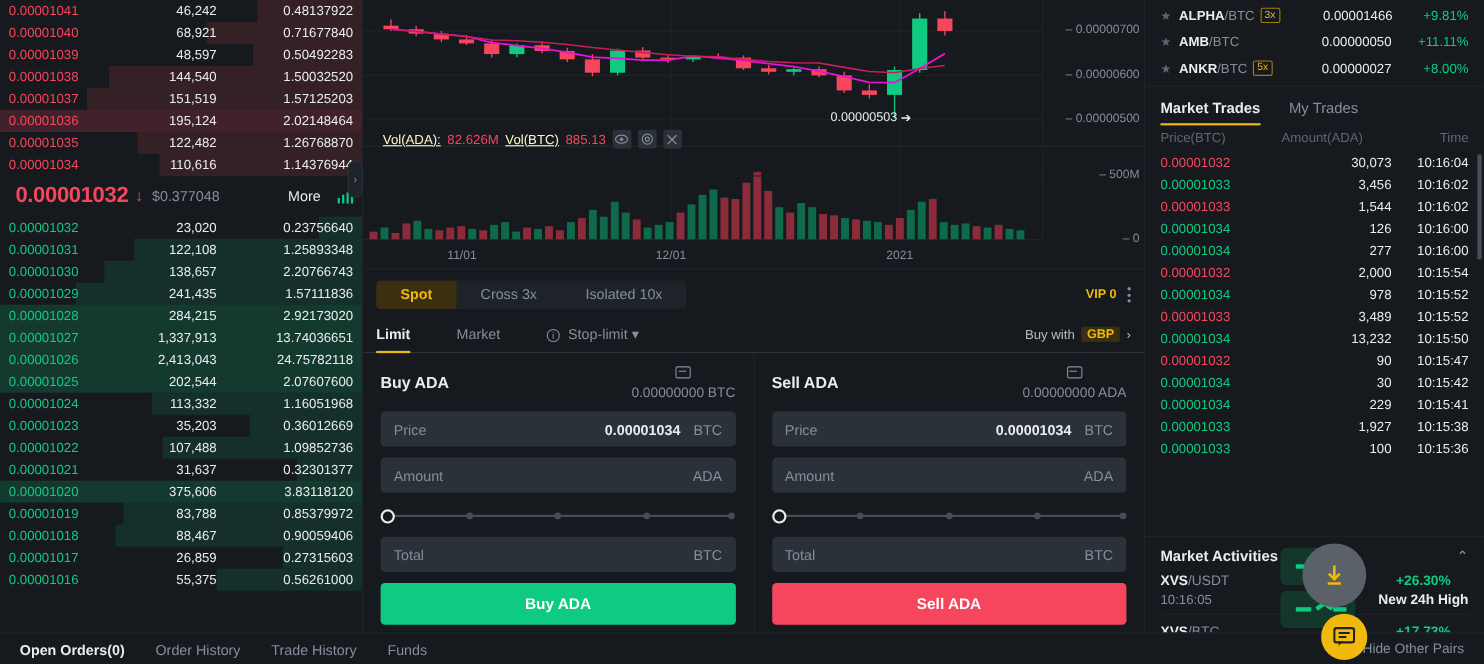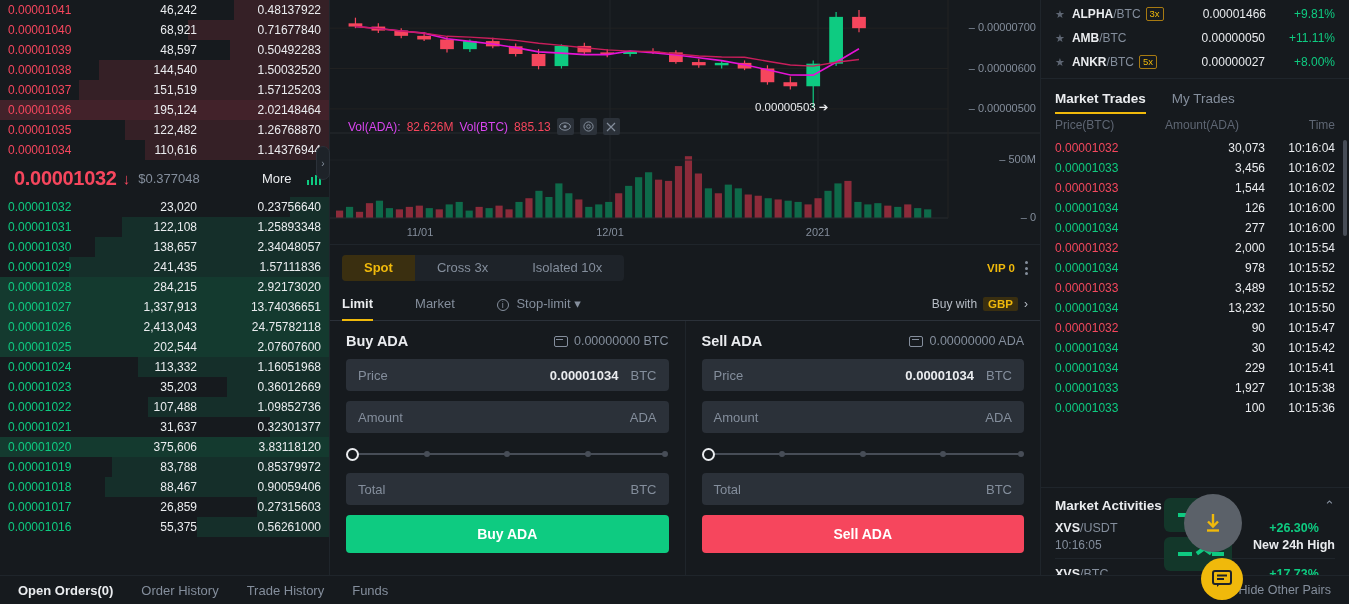--- a/index.html
+++ b/index.html
@@ -64,21 +64,21 @@
             background:#161a1e; position:relative; }
 
   .chart-wrap { height:245px; position:relative; overflow:hidden;
                 border-bottom:1px solid #1f252b; }
   .chart-svg { position:absolute; inset:0; }
 
   .vol-legend {
     position:absolute; left:18px; top:118px; display:flex; align-items:center;
     gap:6px; font-size:12px; z-index:6;
   }
-  .vol-legend .lbl { color:#d946ef; }
+  .vol-legend .lbl { color:#fef9c3;text-decoration:underline; }
   .vol-legend .v-red { color:#f6465d; }
   .ic-btn { width:17px; height:17px; background:#2b3139; border-radius:2px;
             display:flex; align-items:center; justify-content:center;
             color:#848e9c; cursor:pointer; }
 
   .price-axis { position:absolute; right:4px; top:0; width:96px; height:218px;
                 z-index:5; pointer-events:none; }
   .price-axis div { position:absolute; right:0; color:#848e9c; font-size:11px;
                     white-space:nowrap; }
   .price-axis div::before { content:"– "; color:#848e9c; }
@@ -113,21 +113,21 @@
      align-items:center; gap:6px; cursor:pointer; }
   .buywith .cur { background:#3a2f10; color:#f0b90b; font-weight:700; padding:1px 5px;
      border-radius:2px; font-size:11.5px;}
 
   .panes { display:flex; flex:1; }
   .pane { flex:1; padding:12px 16px 0 16px; }
   .pane.left { border-right:1px solid #1f252b; }
   .pane-head { display:flex; align-items:center; margin-bottom:10px; }
   .pane-head .t { font-size:14.5px; font-weight:700; color:#eaecef; }
   .pane-head .bal { margin-left:auto; color:#848e9c; font-size:12.5px;
-                    display:flex; align-items:center; gap:6px; }
+                    display:flex; align-items:center; gap:6px;flex-direction:column; }
   .wallet { width:14px; height:11px; border:1.3px solid #848e9c; border-radius:2px;
             position:relative; display:inline-block; }
   .wallet::after { content:""; position:absolute; left:1.5px; top:2.5px; width:7px;
             height:1.3px; background:#848e9c; }
 
   .field { background:#2b3139; border-radius:4px; height:32px; display:flex;
            align-items:center; padding:0 12px; margin-bottom:10px; }
   .field .ph { color:#848e9c; font-size:13px; }
   .field .val { margin-left:auto; color:#eaecef; font-weight:700; font-size:13px; }
   .field .unit { color:#848e9c; font-size:13px; margin-left:12px; }
@@ -296,21 +296,21 @@
         <div class="ob-row bid">
           <span class="depth" style="width:63%"></span>
           <span class="c-price">0.00001031</span>
           <span class="c-amt">122,108</span>
           <span class="c-total">1.25893348</span>
         </div>
         <div class="ob-row bid">
           <span class="depth" style="width:71%"></span>
           <span class="c-price">0.00001030</span>
           <span class="c-amt">138,657</span>
-          <span class="c-total">2.34048057</span>
+          <span class="c-total">2.20766743</span>
         </div>
         <div class="ob-row bid">
           <span class="depth" style="width:79%"></span>
           <span class="c-price">0.00001029</span>
           <span class="c-amt">241,435</span>
           <span class="c-total">1.57111836</span>
         </div>
         <div class="ob-row bid hl">
           <span class="depth" style="width:100%"></span>
           <span class="c-price">0.00001028</span>

